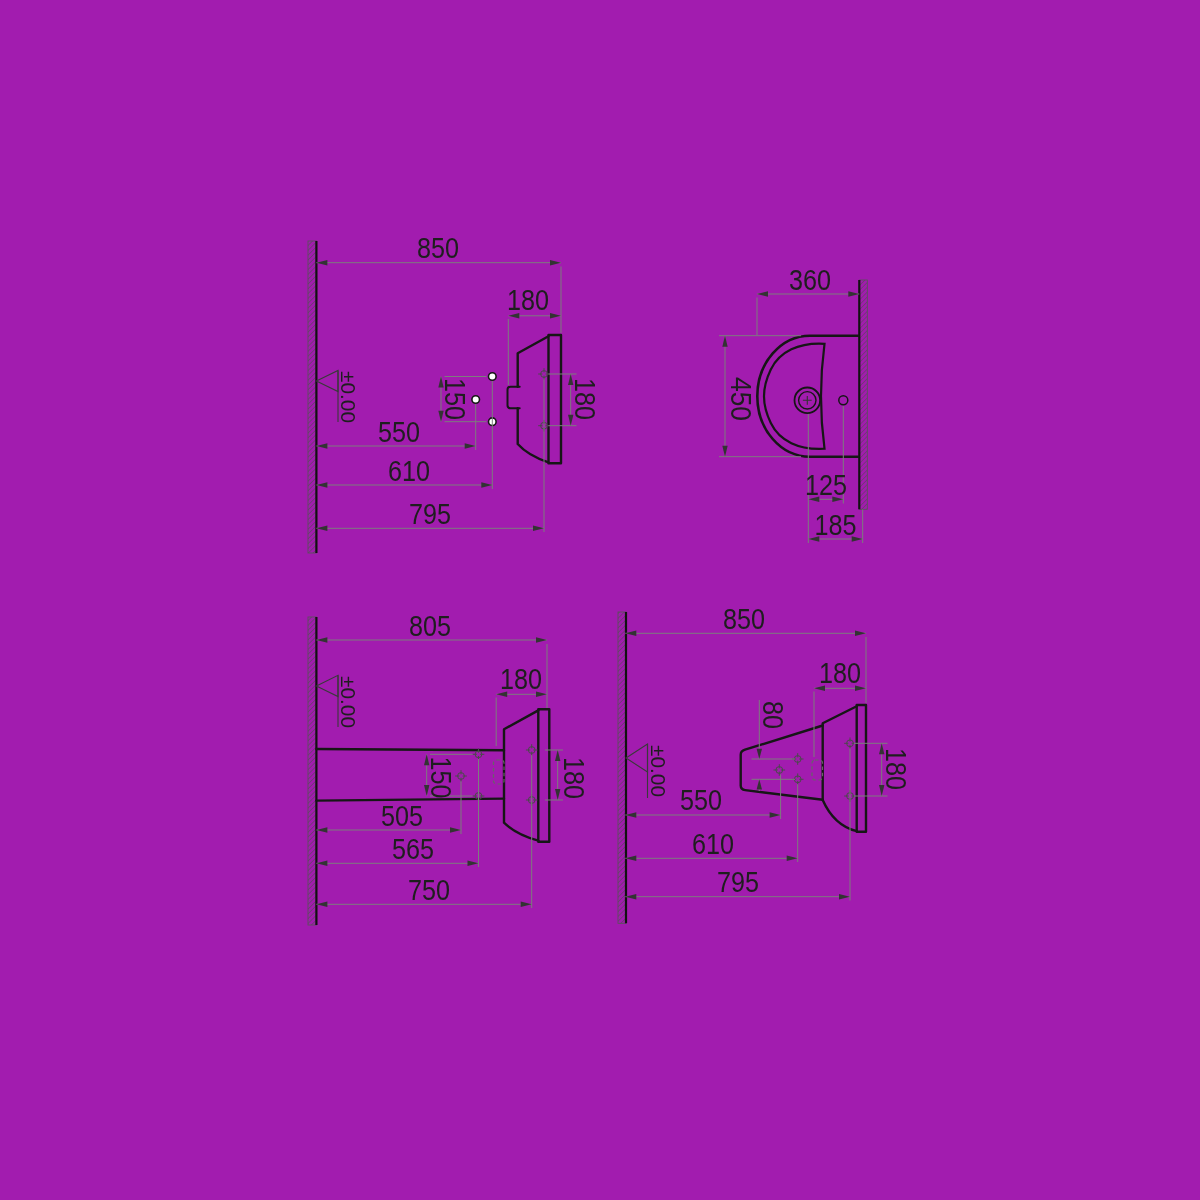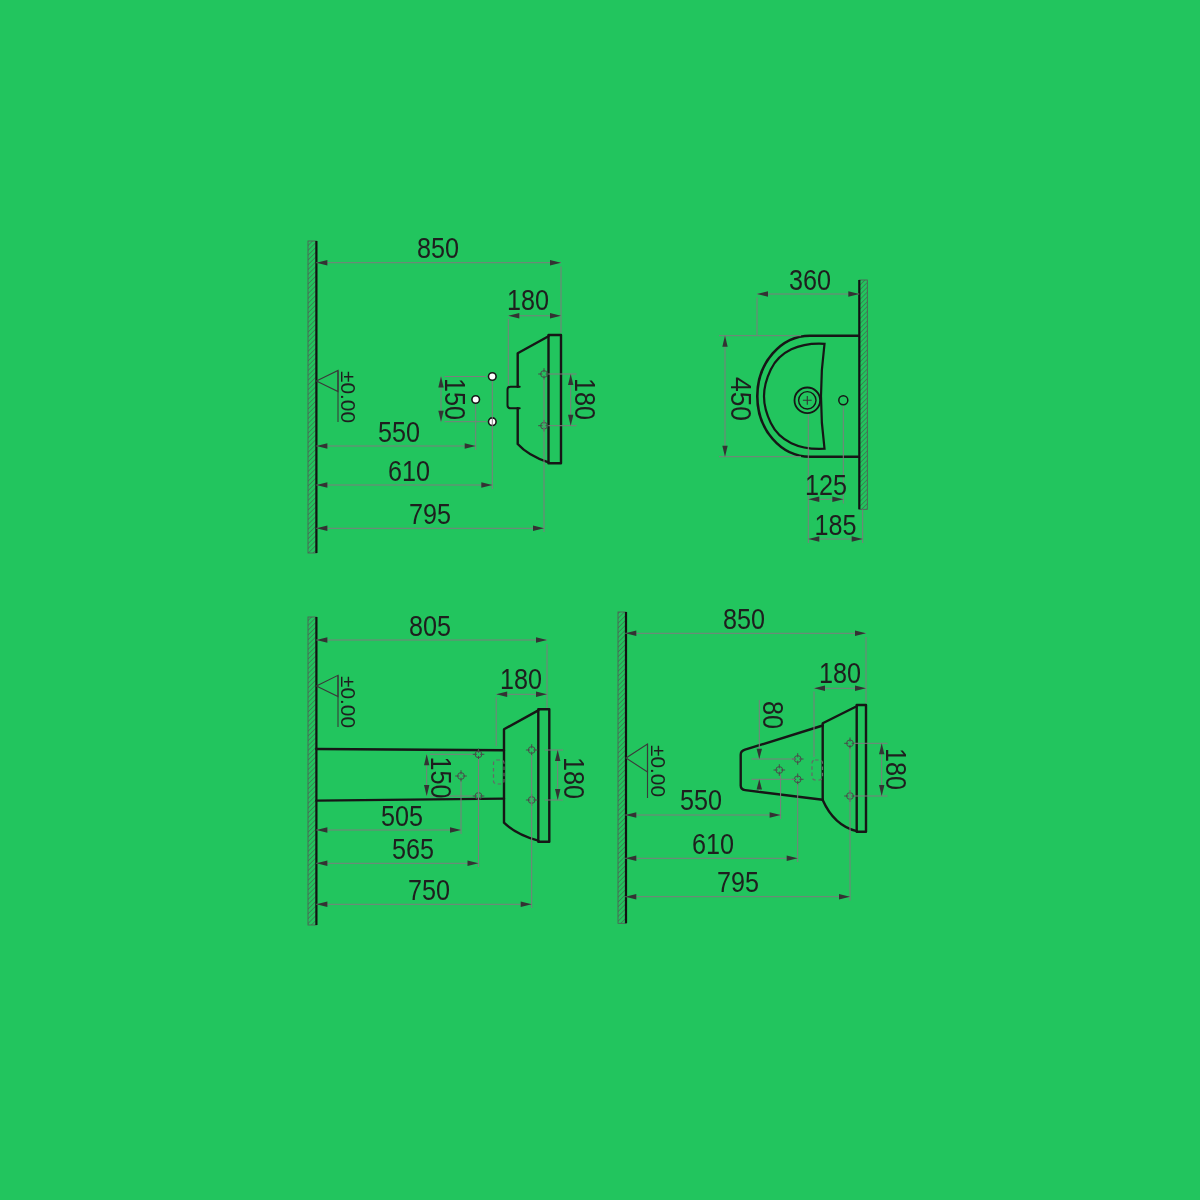--- a/index.html
+++ b/index.html
@@ -1,16 +1,16 @@
 <!DOCTYPE html>
 <html><head>
 <meta charset="utf-8">
 <style>
   html,body{margin:0;padding:0;background:#ffffff;}
-  .page{width:1200px;height:1200px;background:#22c55e;position:relative;}
+  .page{width:1200px;height:1200px;background:#a21caf;position:relative;}
   svg{display:block;}
   .ol{stroke:#161616;stroke-width:2.4;fill:none;stroke-linejoin:round;stroke-linecap:round;}
   .ol2{stroke:#161616;stroke-width:2.6;fill:none;stroke-linejoin:round;}
   .inner{stroke:#161616;stroke-width:2.2;fill:none;}
   .face{stroke:#111;stroke-width:2.2;}
   .dim{stroke:#7d7d7d;stroke-width:1;fill:none;}
   .ext{stroke:#7d7d7d;stroke-width:1;fill:none;}
   .datum{stroke:#3a3a3a;stroke-width:1.1;fill:none;}
   .dash{stroke:#666;stroke-width:1.2;fill:none;stroke-dasharray:3.5 2.8;}
   .hole{fill:#fff;stroke:#161616;stroke-width:1.6;}

